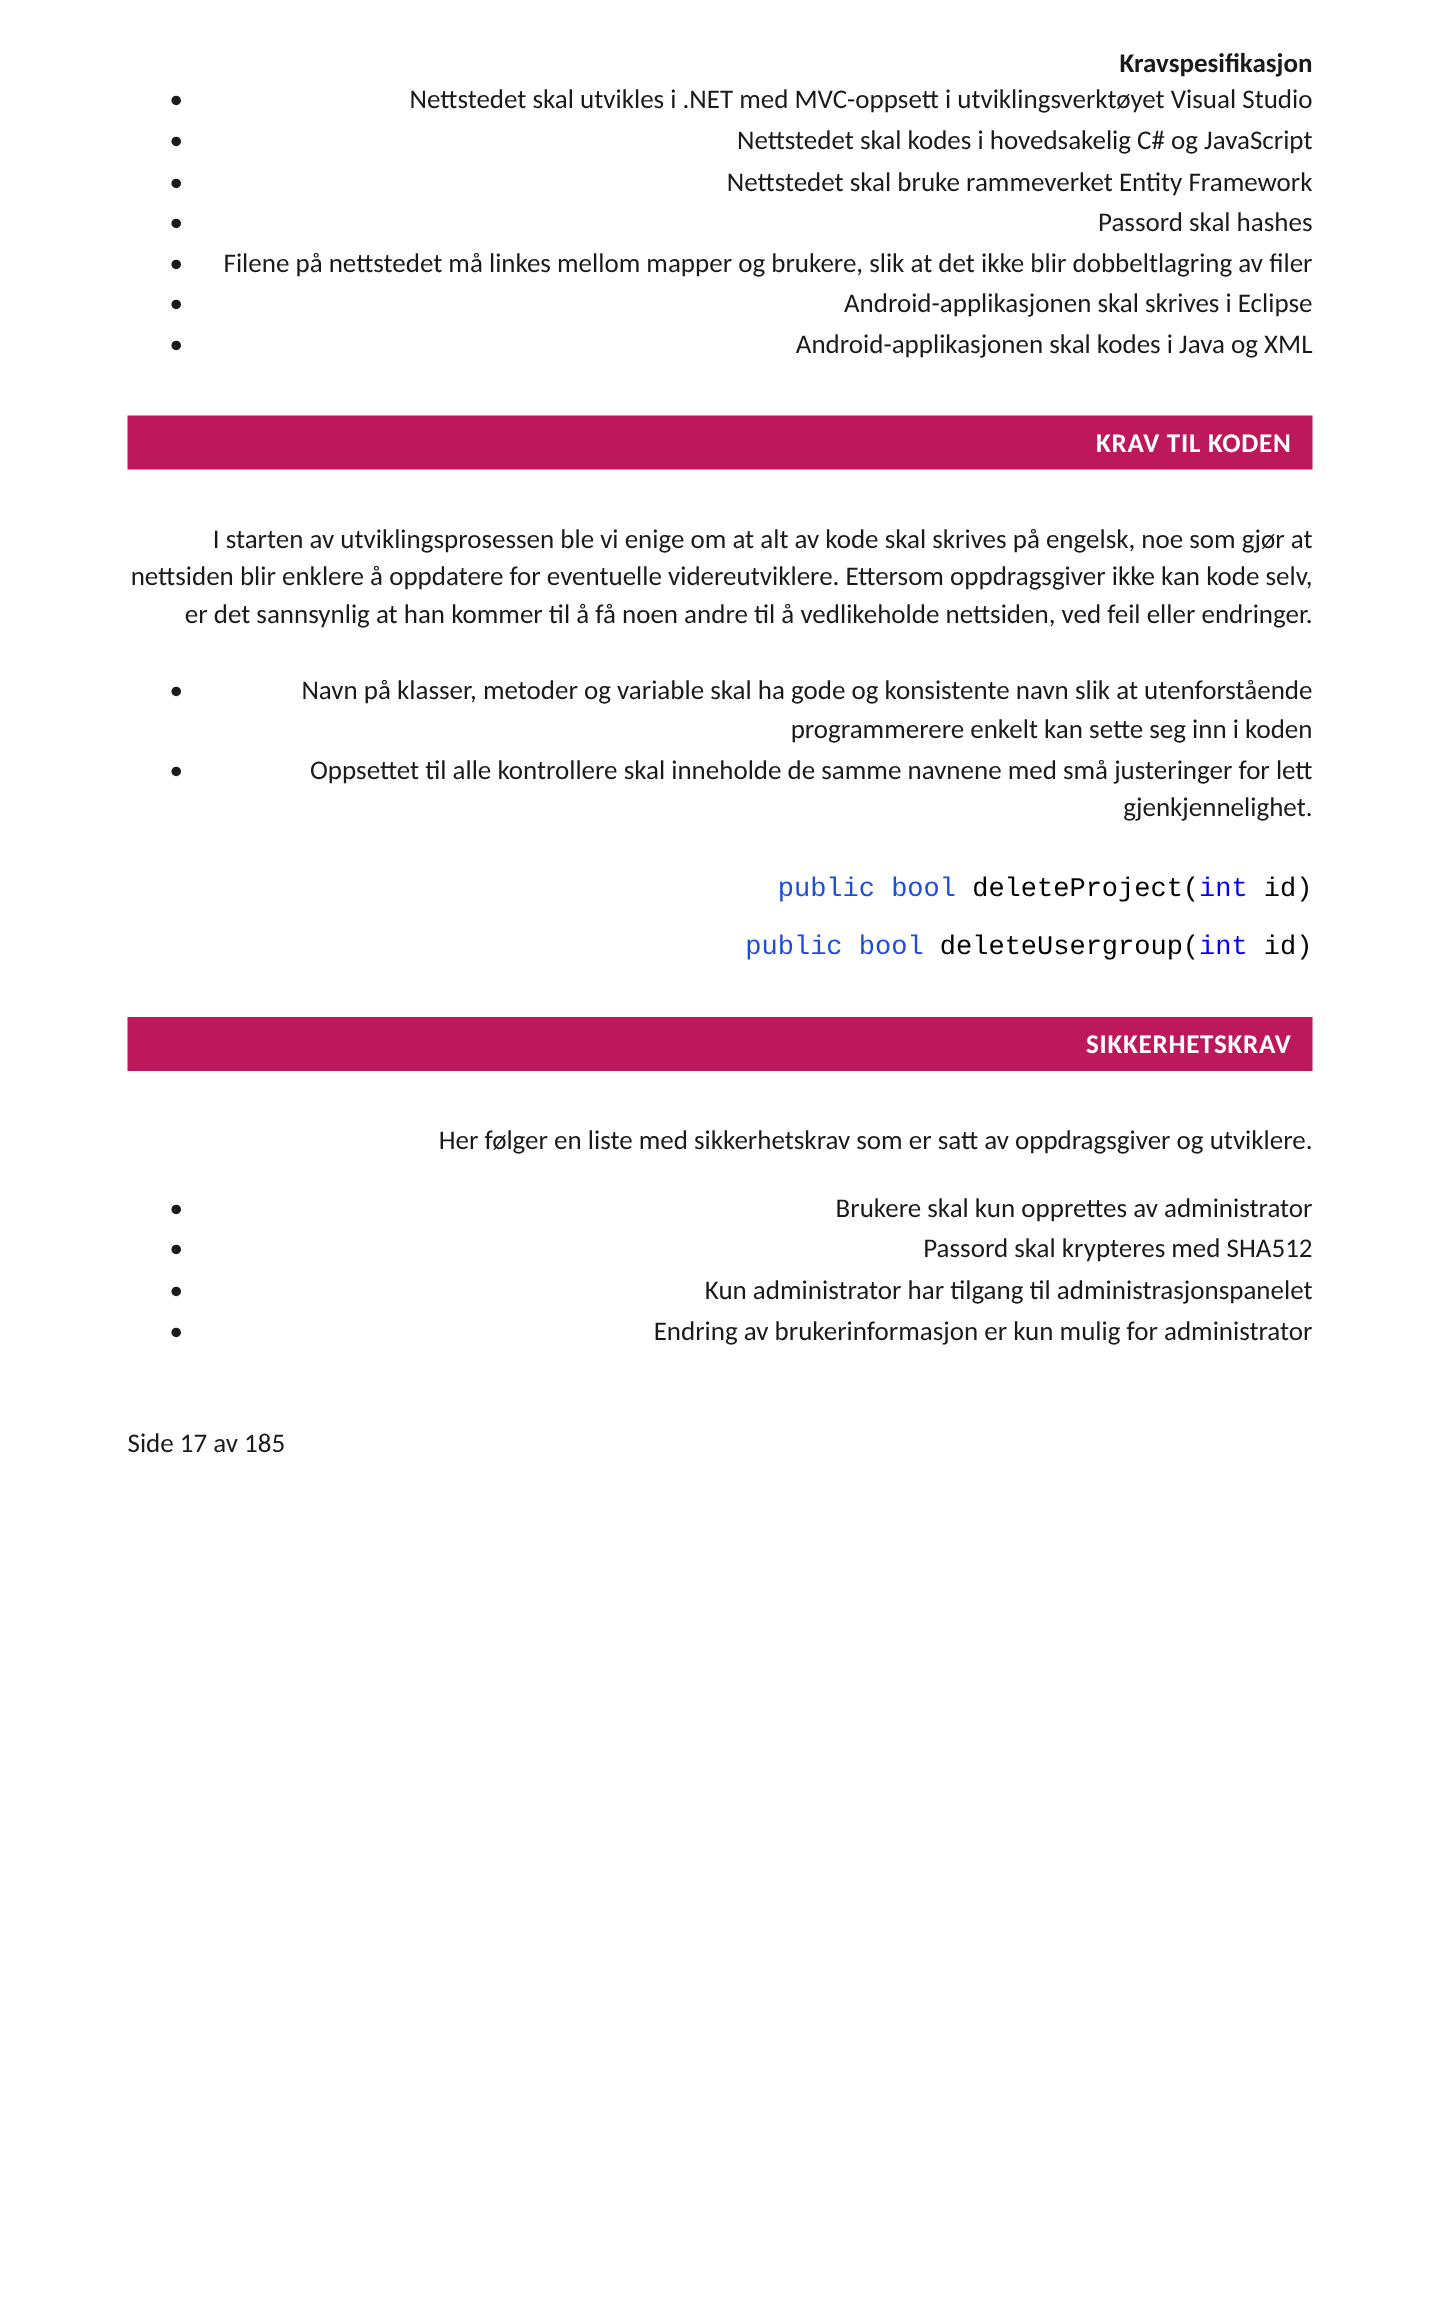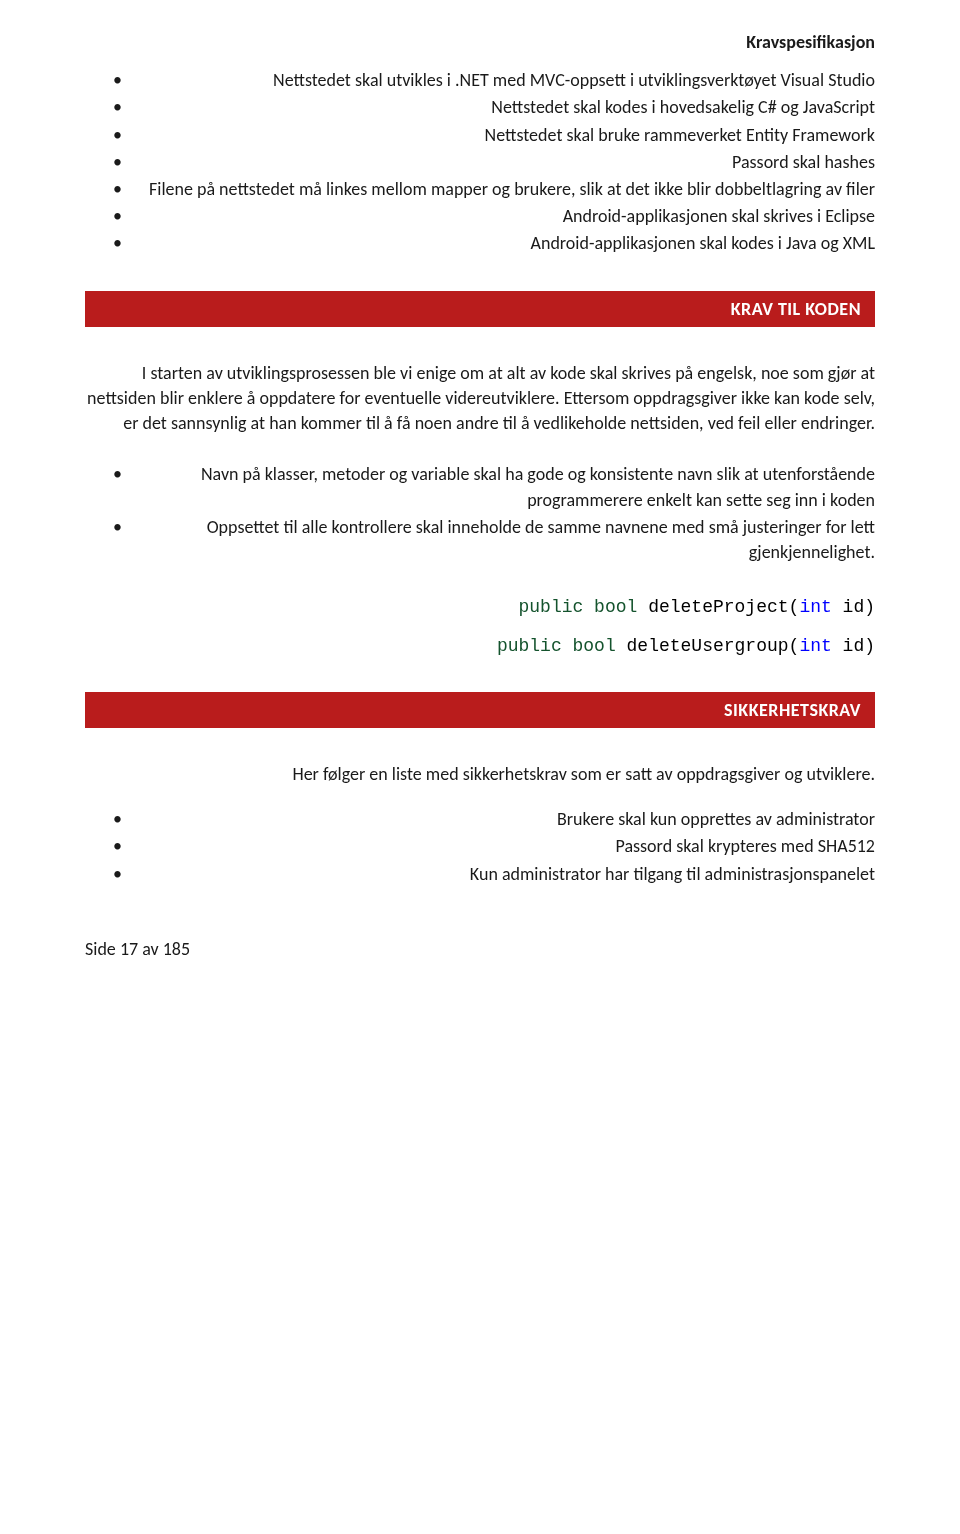--- a/index.html
+++ b/index.html
@@ -9,61 +9,60 @@
     color: #1a1a1a;
     background: #fff;
     width: 960px;
     padding: 30px 85px 30px 85px;
     line-height: 1.35;
   }
   .header-title {
     font-weight: bold;
     text-align: right;
     font-size: 18px;
-    margin-bottom: 14px;
   }
   ul.bullets {
     list-style: none;
     padding-left: 28px;
     margin-bottom: 30px;
   }
   ul.bullets li {
     position: relative;
     padding-left: 24px;
     margin-bottom: 2px;
     line-height: 1.4;
   }
   ul.bullets li::before {
     content: "•";
     position: absolute;
     left: 0;
     top: 0;
     font-size: 18px;
   }
   .section-bar {
-    background: #b91c1c;
+    background: #be185d;
     color: #fff;
     font-weight: bold;
     font-size: 18px;
     padding: 6px 14px;
     margin-top: 34px;
     margin-bottom: 34px;
     letter-spacing: 0.5px;
   }
   p.body-text {
     margin-bottom: 20px;
     line-height: 1.4;
   }
   .code-block {
     font-family: Consolas, "Courier New", monospace;
     font-size: 18px;
     margin-top: 22px;
     margin-bottom: 8px;
   }
-  .code-block .kw { color: #14532d; }
+  .code-block .kw { color: #1d4ed8; }
   .code-block .fn { color: #000000; }
   .code-block .type { color: #0000ff; }
   .footer {
     text-align: left;
     font-size: 18px;
     margin-top: 50px;
   }
 </style>
 </head>
 <body>
@@ -106,15 +105,16 @@
 </div>
 
 <div class="section-bar">SIKKERHETSKRAV</div>
 
 <p class="body-text">Her følger en liste med sikkerhetskrav som er satt av oppdragsgiver og utviklere.</p>
 
 <ul class="bullets" style="margin-bottom:10px;">
   <li>Brukere skal kun opprettes av administrator</li>
   <li>Passord skal krypteres med SHA512</li>
   <li>Kun administrator har tilgang til administrasjonspanelet</li>
+  <li>Endring av brukerinformasjon er kun mulig for administrator</li>
 </ul>
 
 <div class="footer">Side 17 av 185</div>
 
 </body></html>

